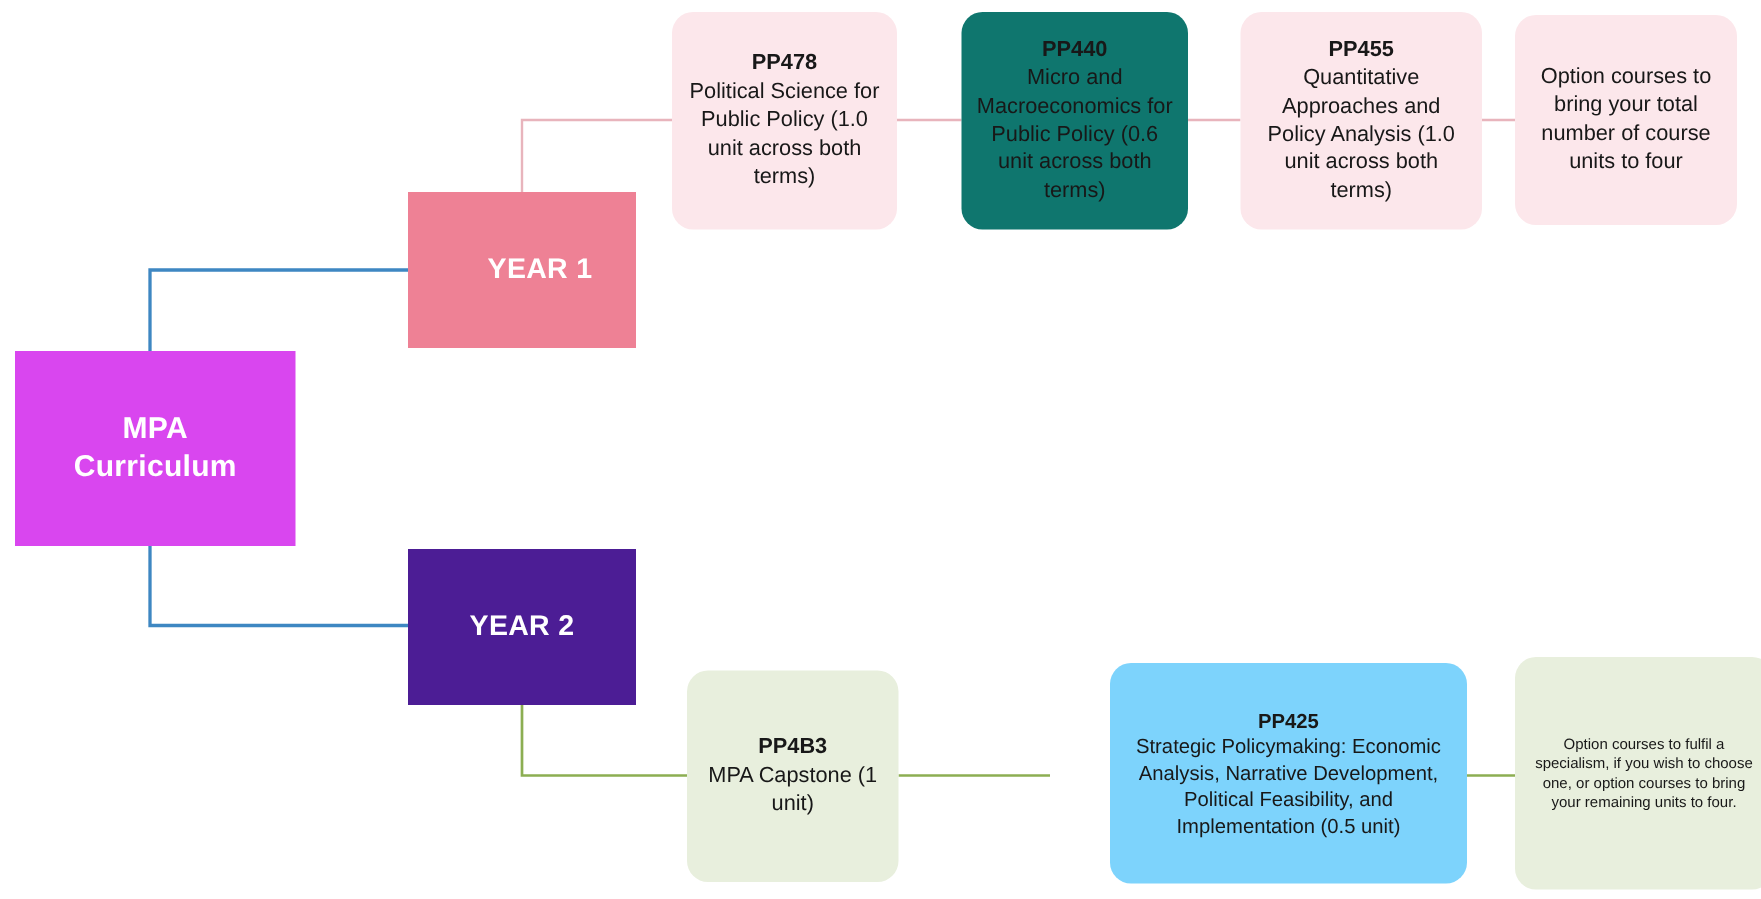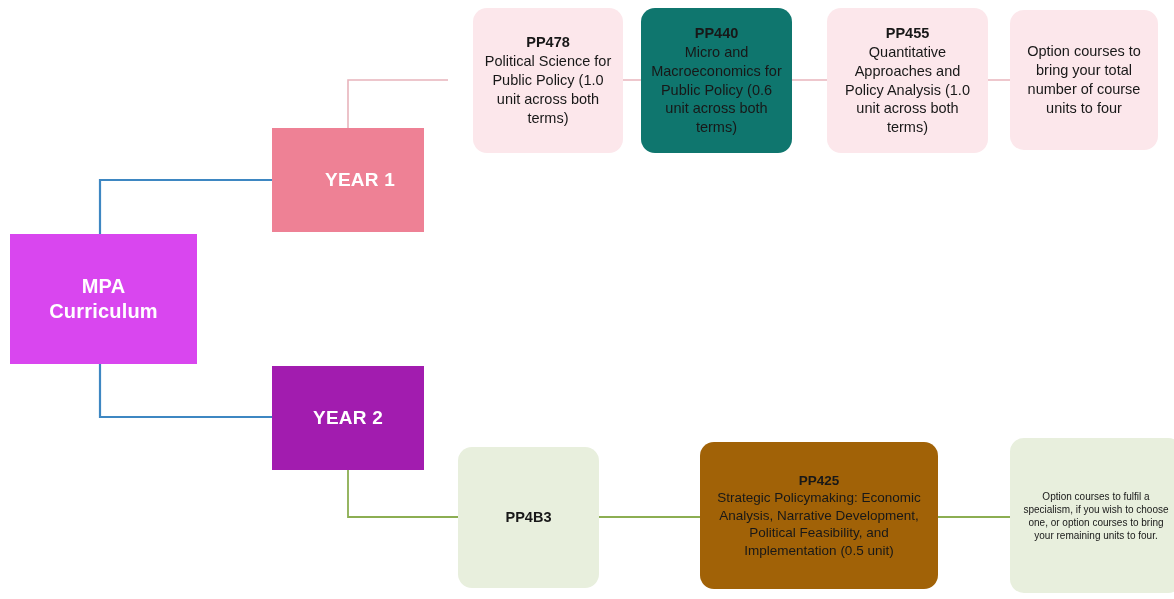--- a/index.html
+++ b/index.html
@@ -82,21 +82,21 @@
     font-weight: bold;
     display: block;
   }
   .card .body {
     display: block;
     font-weight: normal;
   }
 
   
   .card-y1 { background: #fce7eb; font-size: 14.5px; }
-  .y1-a { left: 473px; top: 8px;  width: 150px; height: 145px; }
+  .y1-a { left: 448px; top: 8px;  width: 150px; height: 145px; }
   .y1-b { left: 641px; top: 8px;  width: 151px; height: 145px; }
   .y1-c { left: 827px; top: 8px;  width: 161px; height: 145px; }
   .y1-d { left: 1010px; top: 10px; width: 148px; height: 140px; align-items: flex-end; }
 
   
   .card-y2 { background: #e8efdd; font-size: 14.5px; }
   .y2-a { left: 458px; top: 447px; width: 141px; height: 141px; text-align: center; }
   .y2-b { left: 700px; top: 442px; width: 238px; height: 147px; font-size: 13.5px; }
   .y2-c { left: 1010px; top: 438px; width: 172px; height: 155px; font-size: 10px; }
 </style>
@@ -130,21 +130,21 @@
     <div>
       <span>MPA</span><br>
       <span>Curriculum</span>
     </div>
   </div>
 
   <div class="hub hub-year1" style="background: rgb(238, 129, 149);">
     <span>YEAR 1</span>
   </div>
 
-  <div class="hub hub-year2" style="background: #a21caf;">
+  <div class="hub hub-year2" style="background: #4c1d95;">
     <span>YEAR 2</span>
   </div>
 
   <div class="card card-y1 y1-a" style="background: rgb(252, 231, 235);">
     <span class="code">PP478</span>
     <span class="body">Political Science for Public Policy (1.0 unit across both terms)</span>
   </div>
 
   <div class="card card-y1 y1-b" style="background: #0f766e;">
     <span class="code">PP440</span>
@@ -155,23 +155,24 @@
     <span class="code">PP455</span>
     <span class="body">Quantitative Approaches and Policy Analysis (1.0 unit across both terms)</span>
   </div>
 
   <div class="card card-y1 y1-d" style="background: rgb(252, 231, 235);">
     <span class="body">Option courses to bring your total number of course units to four</span>
   </div>
 
   <div class="card card-y2 y2-a" style="background: rgb(232, 239, 221);">
     <span class="code">PP4B3</span>
+    <span class="body">MPA Capstone (1 unit)</span>
   </div>
 
-  <div class="card card-y2 y2-b" style="background: #a16207;">
+  <div class="card card-y2 y2-b" style="background: #7dd3fc; margin-left: 40px;">
     <span class="code">PP425</span>
     <span class="body">Strategic Policymaking: Economic Analysis, Narrative Development, Political Feasibility, and Implementation (0.5 unit)</span>
   </div>
 
   <div class="card card-y2 y2-c" style="background: rgb(232, 239, 221);">
     <span class="body">Option courses to fulfil a specialism, if you wish to choose one, or option courses to bring your remaining units to four.</span>
   </div>
 
 </div>
 

